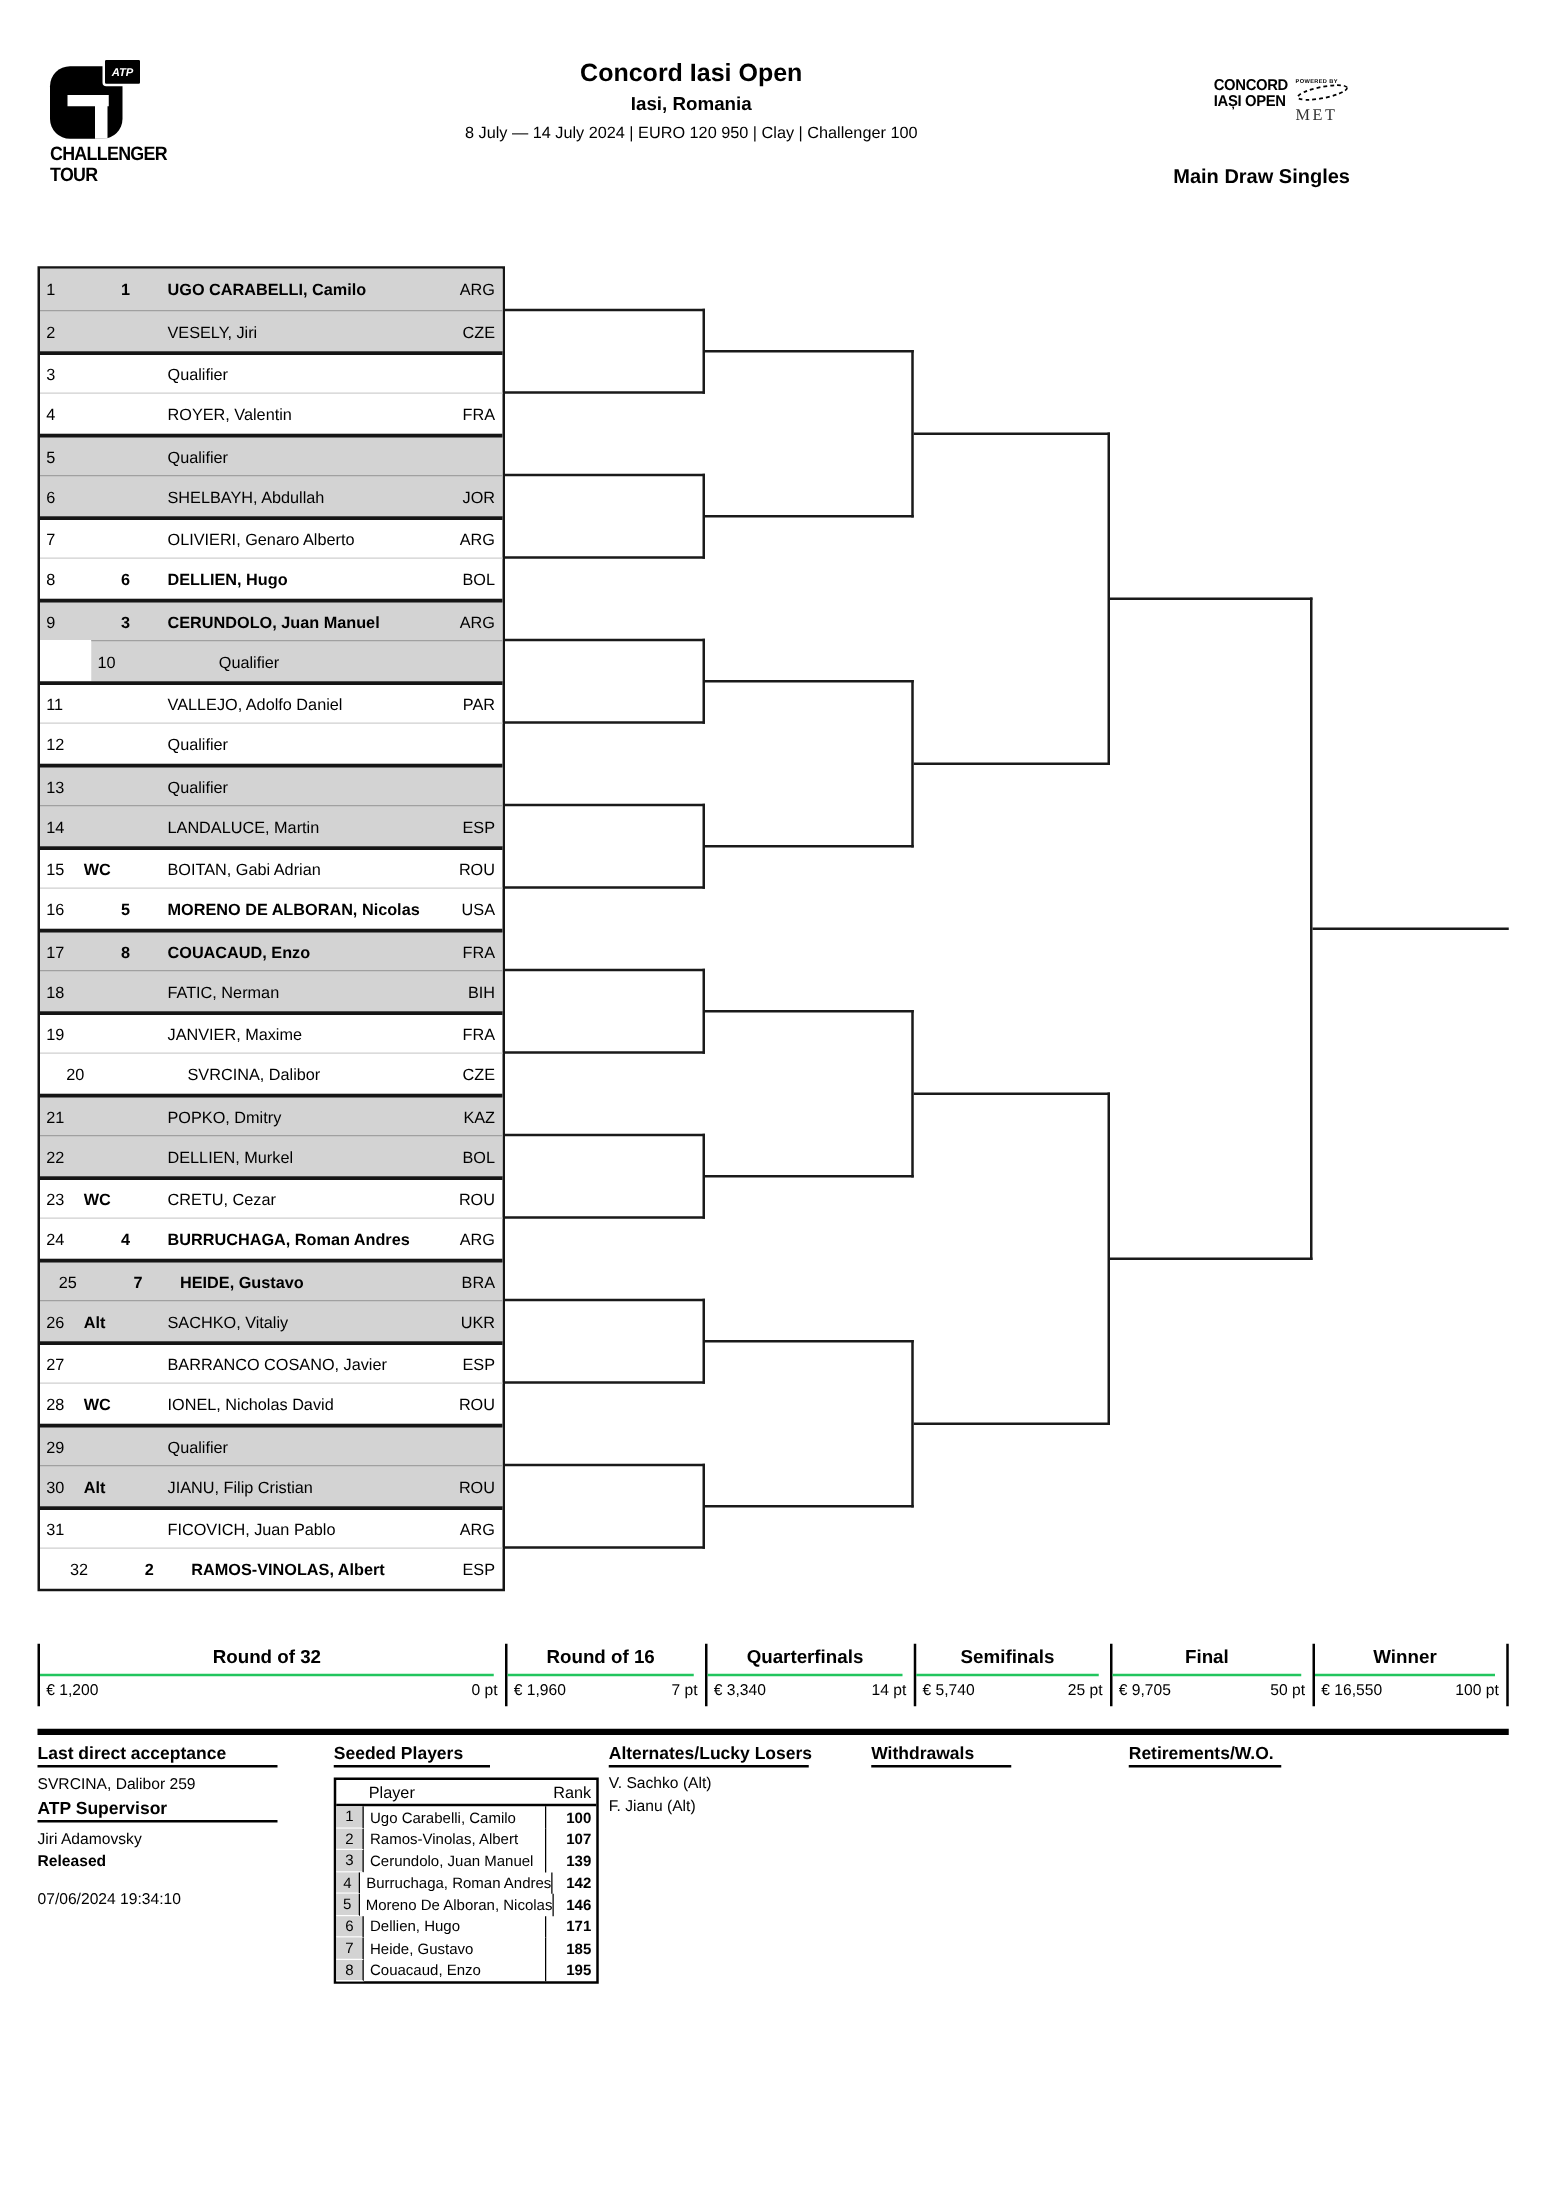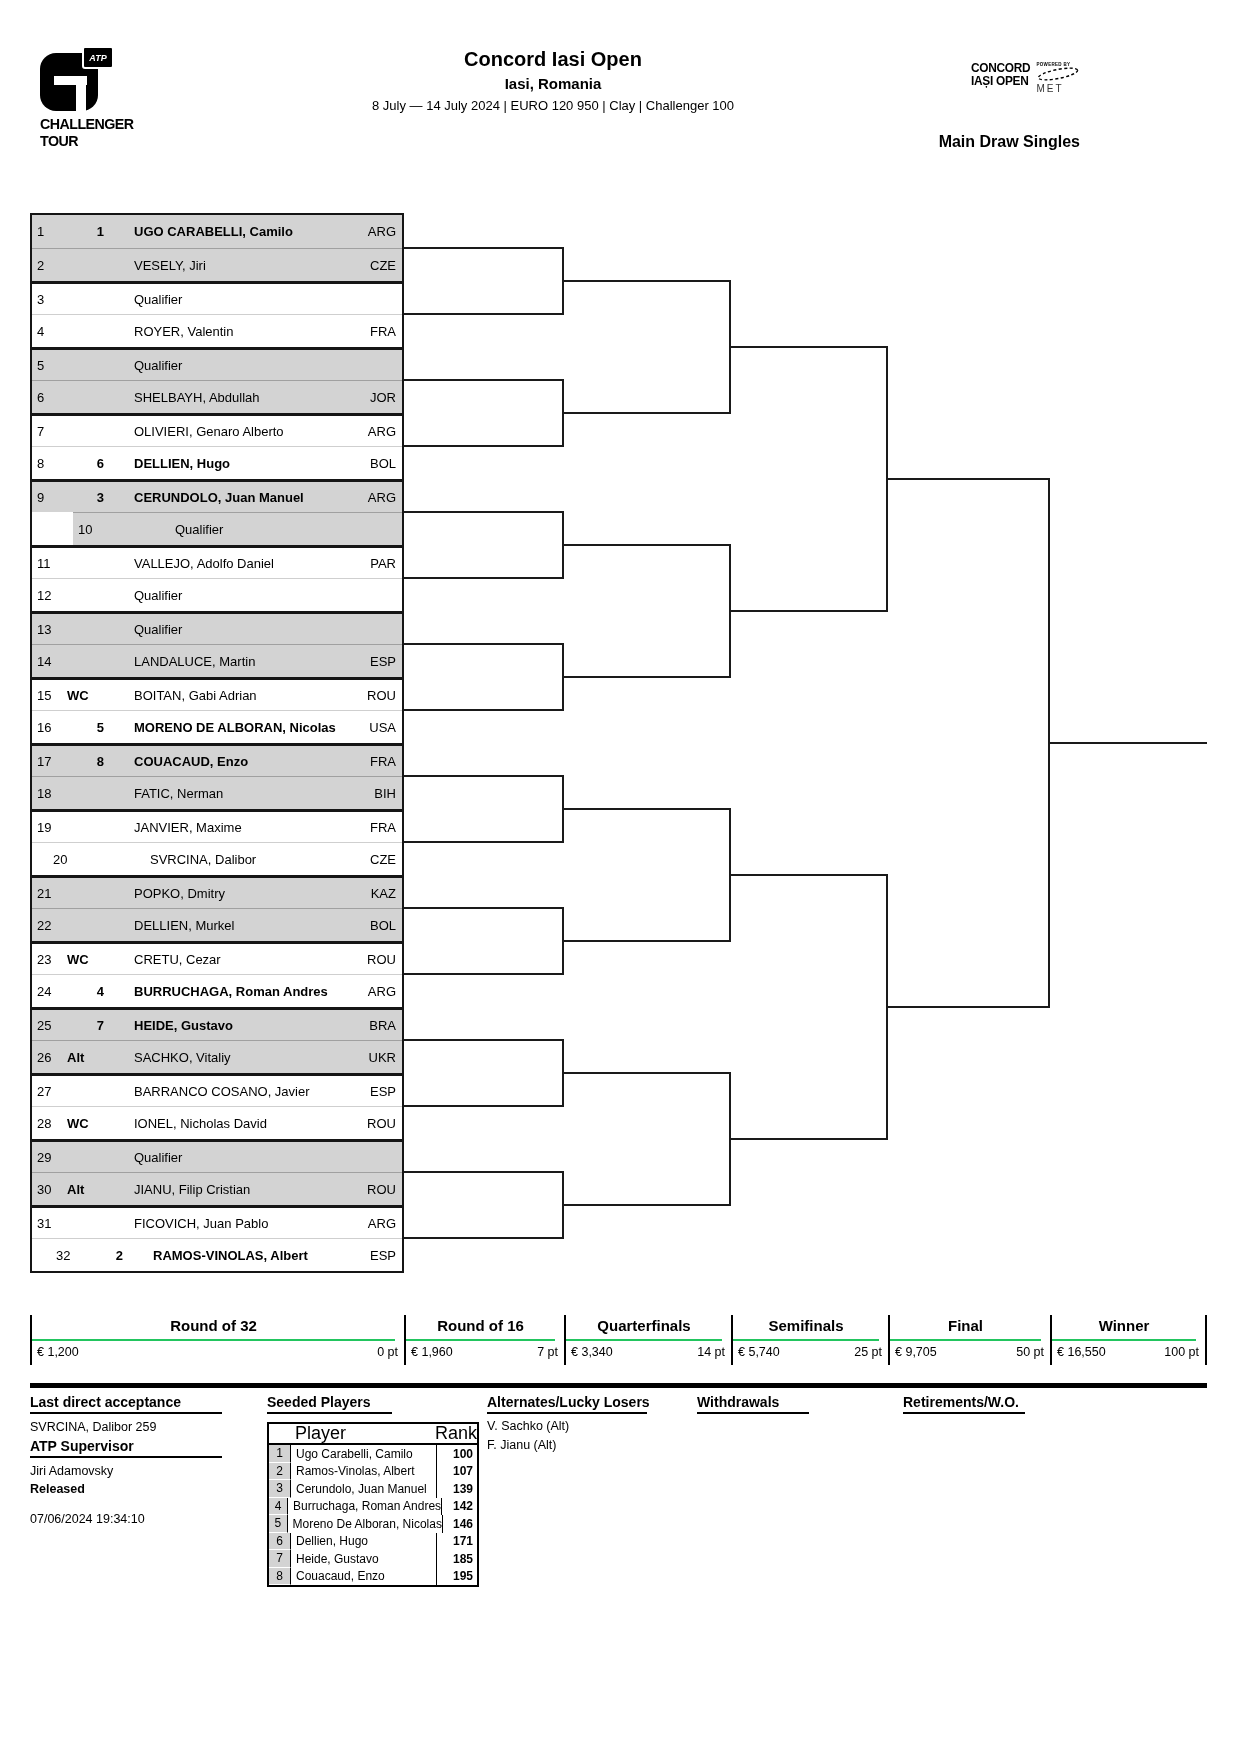--- a/index.html
+++ b/index.html
@@ -21,21 +21,21 @@
   .ct-t1 { margin-top:3px; }
   .title-block { position:absolute; left:78px; top:48px; width:950px; text-align:center; }
   .t1 { font-size:20px; font-weight:bold; }
   .t2 { font-size:15px; font-weight:bold; margin-top:4px; }
   .t3 { font-size:13px; margin-top:6px; }
   .event-logo { position:absolute; left:971px; top:62px; display:flex; align-items:flex-start; }
   .el-text div { font-size:12.5px; font-weight:900; line-height:13px; letter-spacing:-0.3px;
                  transform:scaleX(.95); transform-origin:left; white-space:nowrap; }
   .el-right { margin-left:3px; width:46px; }
   .el-pb { font-size:4.5px; font-weight:bold; letter-spacing:.3px; }
-  .el-met { font-size:10px; letter-spacing:2px; color:#333; margin-top:-3px; }
+  .el-met { font-size:13px; letter-spacing:2px; color:#333; margin-top:-3px;font-family:Liberation Serif, serif; }
   .draw-title { position:absolute; left:780px; top:133px; width:300px; text-align:right;
                 font-size:16px; font-weight:bold; }
   
   #bracket-rows { position:absolute; left:30px; top:213px; width:374px;
                   border:2px solid #151515; box-sizing:border-box; background:#fff; }
   .brow { height:33px; display:flex; align-items:center; font-size:13px; box-sizing:border-box; }
   .brow.gray { background:#d3d3d3; }
   .c-pos { width:30px; padding-left:5px; }
   .c-entry { width:21px; font-weight:bold; }
   .c-seed { width:16px; text-align:right; font-weight:bold; }
@@ -54,21 +54,21 @@
   
   .heavy-rule { position:absolute; left:30px; top:1383px; width:1177px; height:5px; background:#000; }
   
   .fsec { position:absolute; top:1394px; }
   .sec-title { font-size:14px; font-weight:bold; white-space:nowrap; }
   .sec-rule { height:2px; background:#000; margin-top:2px; }
   .fline { font-size:12.5px; margin-top:6px; }
   .fline.b { font-weight:bold; margin-top:4px; }
   .fline.n { margin-top:16px; }
   #seed-table { border:2px solid #000; width:212px; margin-top:8px; box-sizing:border-box; }
-  .sthead { display:flex; border-bottom:2px solid #000; height:19px; align-items:center; font-size:18px; }
+  .sthead { display:flex; border-bottom:2px solid #000; height:19px; align-items:center; font-size:13px; }
   .sthead .hp { flex:1; padding-left:26px; }
   .sthead .hr { width:38px; text-align:right; padding-right:4px; }
   .strow { display:flex; height:17.5px; align-items:center; font-size:12px; }
   .strow .num { width:21px; background:#d3d3d3; border-right:1.5px solid #000; border-bottom:1px solid #fff;
                 text-align:center; align-self:stretch; display:flex; align-items:center; justify-content:center; }
   .strow .nm { flex:1; padding-left:5px; white-space:nowrap; border-right:1.5px solid #000; align-self:stretch;
                display:flex; align-items:center; }
   .strow .rk { width:36px; text-align:right; padding-right:4px; font-weight:bold; }
   .alt-item { font-size:12.5px; margin-top:5px; }
 </style>
@@ -272,21 +272,21 @@
         <div class="c-name">CRETU, Cezar</div>
         <div class="c-cty">ROU</div>
       </div>
       <div class="brow" style="border-top: 1px solid rgb(207, 207, 207);">
         <div class="c-pos">24</div>
         <div class="c-entry"></div>
         <div class="c-seed">4</div>
         <div class="c-name bold">BURRUCHAGA, Roman Andres</div>
         <div class="c-cty">ARG</div>
       </div>
-      <div class="brow gray" style="border-top: 3px solid rgb(21, 21, 21);">
+      <div class="brow gray" style="border-top: 3px solid rgb(21, 21, 21); padding-left: 10px;">
         <div class="c-pos">25</div>
         <div class="c-entry"></div>
         <div class="c-seed">7</div>
         <div class="c-name bold">HEIDE, Gustavo</div>
         <div class="c-cty">BRA</div>
       </div>
       <div class="brow gray" style="border-top: 1px solid rgb(160, 160, 160);">
         <div class="c-pos">26</div>
         <div class="c-entry">Alt</div>
         <div class="c-seed"></div>

